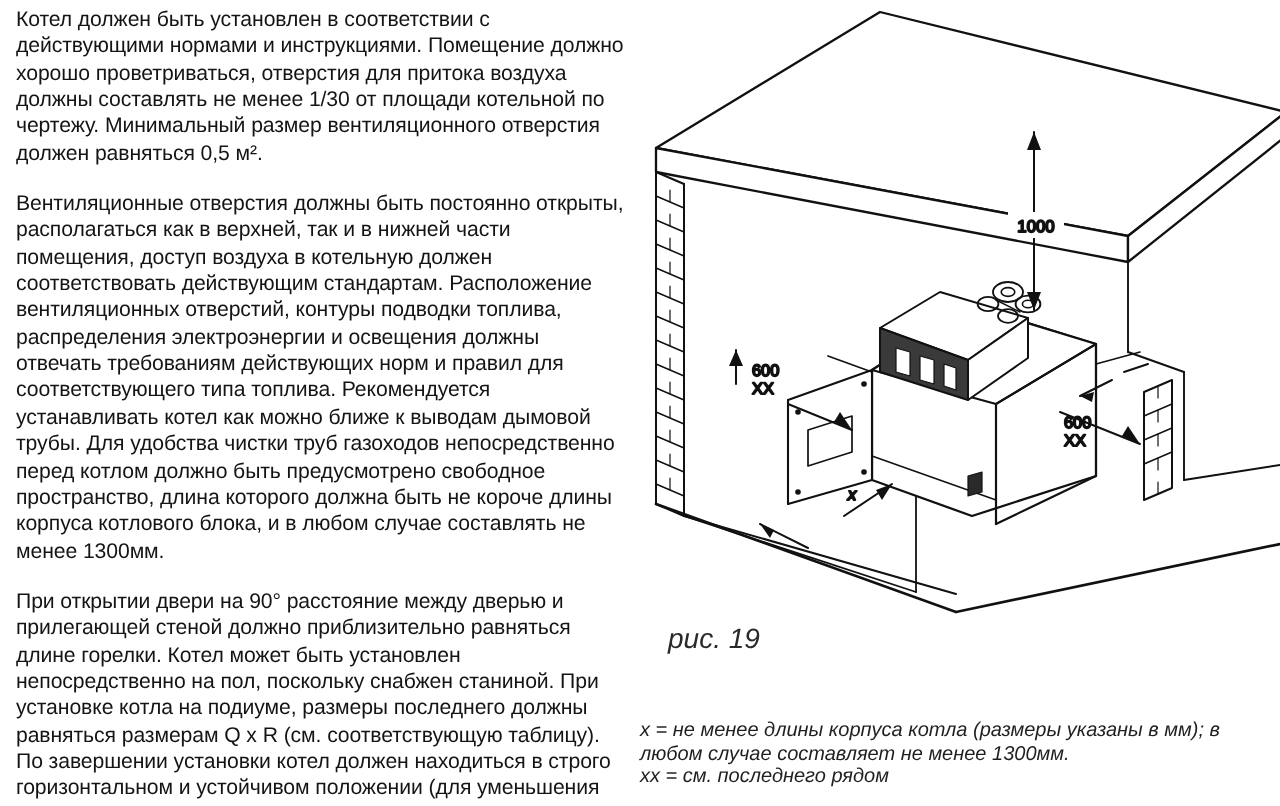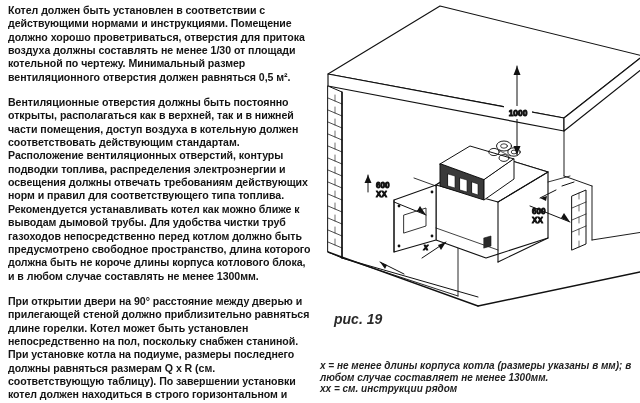--- a/index.html
+++ b/index.html
@@ -12,21 +12,20 @@
     background: #ffffff;
     font-family: "Liberation Sans", sans-serif;
     color: #1a1a1a;
     overflow: hidden;
     position: relative;
   }
   #page {
     position: relative;
     width: 532px;
     height: 403px;
-    font-weight: bold;
   }
 
   
   #text-column {
     position: absolute;
     left: 8px;
     top: 4px;
     width: 306px;
     height: 340px;
   }
@@ -264,16 +263,16 @@
         </g>
 
       </g>
     </svg>
 
     <div class="fig-caption">рис. 19</div>
   </div>
 
   <div id="figure-notes">
     <p>x = не менее длины корпуса котла (размеры указаны в мм); в любом случае составляет не менее 1300мм.</p>
-    <p>xx = см. инструкции рядом</p>
+    <p>xx = см. последнего рядом</p>
   </div>
 
 </div>
 
 </body></html>

